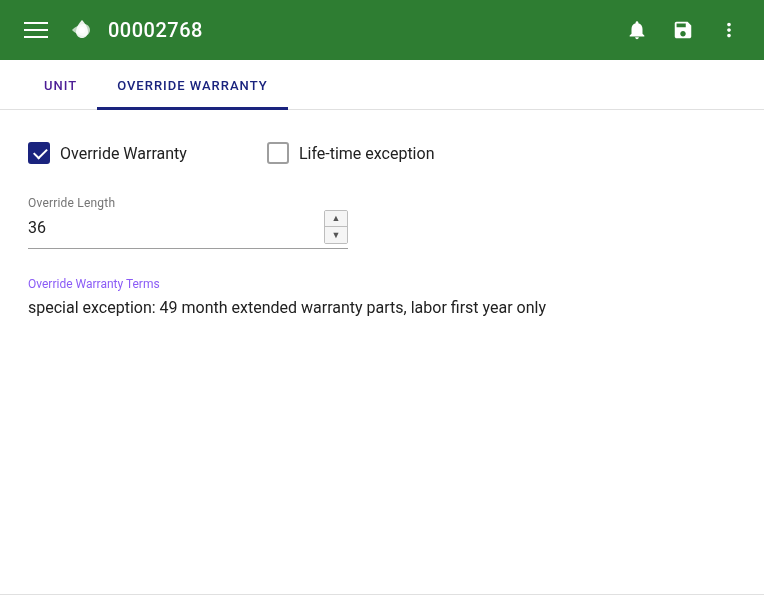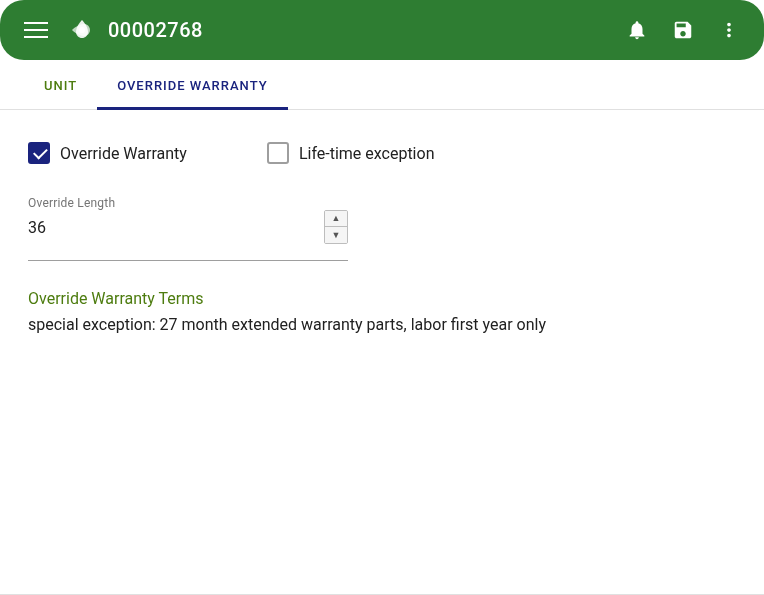--- a/index.html
+++ b/index.html
@@ -6,21 +6,20 @@
     body { font-family: Roboto, Arial, sans-serif; background: #fff; width: 764px; height: 595px; overflow: hidden; }
 
     
     .header {
       background: #2e7d32;
       height: 60px;
       display: flex;
       align-items: center;
       padding: 0 16px;
       color: white;
-      border-radius: 24px;
     }
     .header-left {
       display: flex;
       align-items: center;
       gap: 12px;
       flex: 1;
     }
     .hamburger-icon {
       display: flex;
       flex-direction: column;
@@ -67,21 +66,21 @@
       border-bottom: 1px solid #e0e0e0;
       padding: 0 24px;
       gap: 0;
     }
     .tab {
       padding: 18px 20px 14px;
       font-size: 13px;
       font-weight: 500;
       letter-spacing: 1px;
       text-transform: uppercase;
-      color: #4d7c0f;
+      color: #4c1d95;
       cursor: pointer;
       border-bottom: 3px solid transparent;
       margin-bottom: -1px;
     }
     .tab.active {
       color: #1a237e;
       border-bottom: 3px solid #1a237e;
     }
 
     
@@ -141,21 +140,21 @@
     .field-label {
       font-size: 12px;
       color: #757575;
       letter-spacing: 0.2px;
     }
     .field-input-row {
       display: flex;
       align-items: center;
       border-bottom: 1px solid #9e9e9e;
       width: 320px;
-      padding-bottom: 16px;
+      padding-bottom: 4px;
     }
     .field-input-row input {
       border: none;
       outline: none;
       font-size: 16px;
       color: #212121;
       flex: 1;
       padding: 4px 0;
       font-family: inherit;
     }
@@ -177,22 +176,22 @@
       justify-content: center;
       font-size: 9px;
       color: #555;
       padding: 0;
       line-height: 1;
     }
     .spinner-btn:first-child { border-bottom: 1px solid #bdbdbd; }
 
     
     .terms-label {
-      font-size: 16px;
-      color: #4d7c0f;
+      font-size: 12px;
+      color: #8b5cf6;
       margin-bottom: 6px;
     }
     .terms-value {
       font-size: 16px;
       color: #212121;
       line-height: 1.4;
     }
 
     
     .bottom-line {
@@ -271,18 +270,18 @@
       <input type="number" value="36" style="">
       <div class="spinner-btns">
         <button class="spinner-btn">▲</button>
         <button class="spinner-btn">▼</button>
       </div>
     </div>
   </div>
 
   <div class="field-group">
     <div class="terms-label">Override Warranty Terms</div>
-    <div class="terms-value">special exception: 27 month extended warranty parts, labor first year only</div>
+    <div class="terms-value">special exception: 49 month extended warranty parts, labor first year only</div>
   </div>
 
 </div>
 
 <div class="bottom-line"></div>
 
 </body></html>

